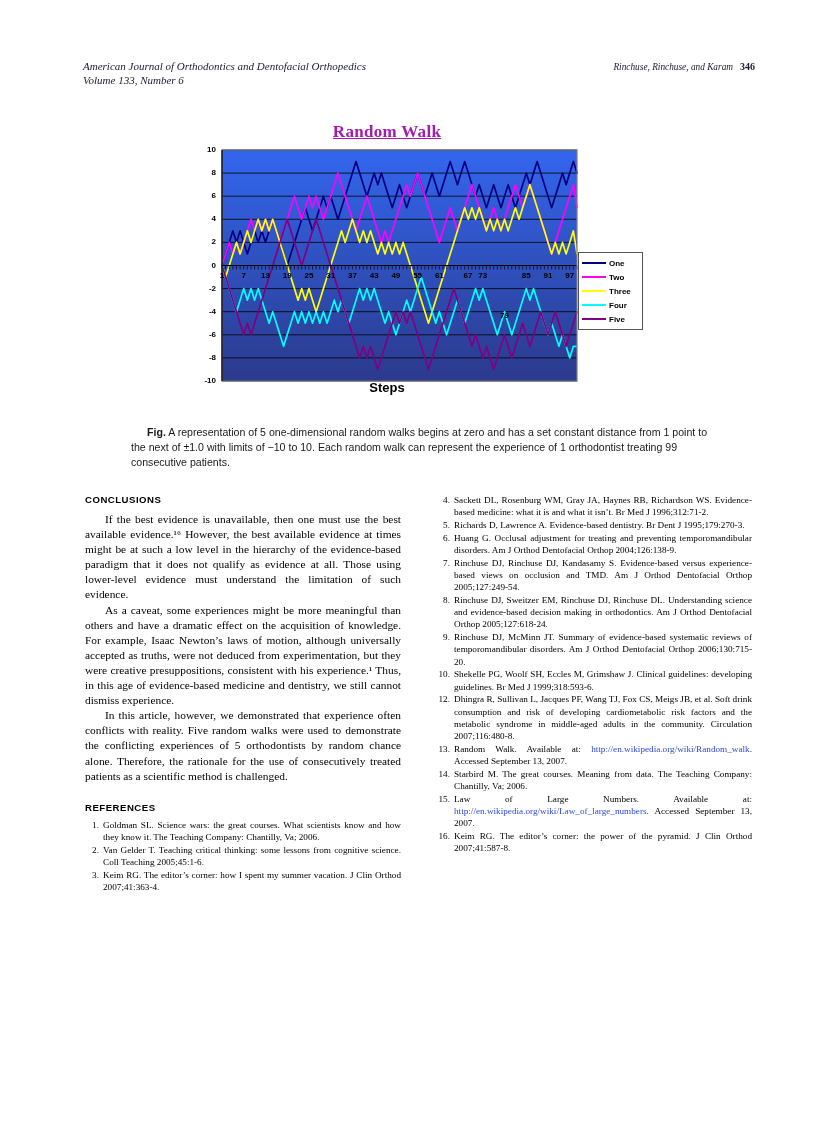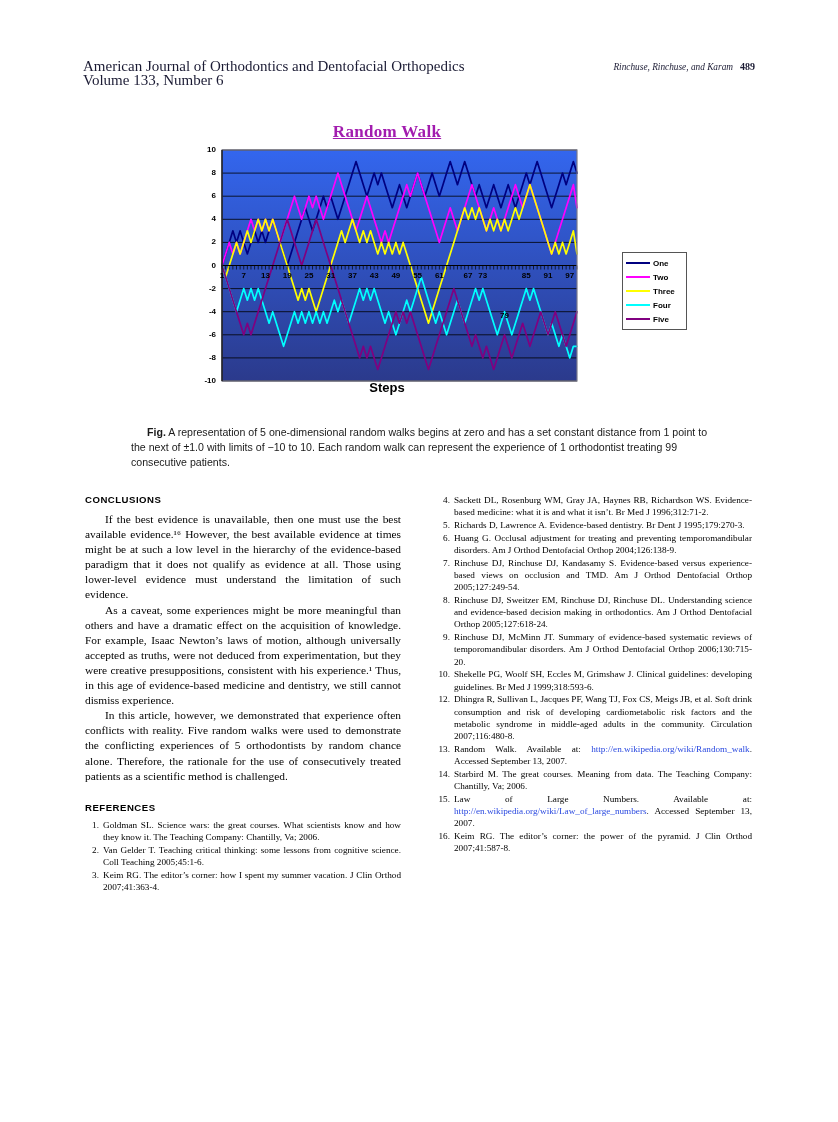--- a/index.html
+++ b/index.html
@@ -9,22 +9,22 @@
     font-family:"Liberation Serif",serif;
     color:#000;
     position:relative;
     overflow:hidden;
   }
   .page{position:absolute;inset:0;}
 
   
   .runhead{position:absolute;left:83px;top:60px;width:672px;}
   .runhead .left{
-    float:left;font-family:"Liberation Serif",serif;
-    font-size:15px;line-height:13.5px;color:#1a1a33;
+    float:left;font-family:"Liberation Serif",serif;font-style:italic;
+    font-size:11px;line-height:13.5px;color:#1a1a33;
   }
   .runhead .right{
     float:right;text-align:right;font-style:italic;font-size:9.3px;
     line-height:13.5px;color:#1a1a33;white-space:nowrap;
   }
   .runhead .right .pg{font-style:normal;font-weight:bold;font-size:10px;margin-left:7px;}
 
   
   .figure{position:absolute;left:196px;top:122px;width:460px;height:290px;}
   .chart-title{
@@ -43,21 +43,20 @@
     transform:translateX(-50%);
   }
   .steps-label{
     position:absolute;left:0;top:258px;width:382px;text-align:center;
     font-family:"Liberation Sans",sans-serif;font-size:13px;font-weight:bold;
   }
   .legend{
     position:absolute;left:382px;top:106px;width:65px;
     border:1px solid #555;background:#fff;padding:3px 2px 3px 3px;
     box-sizing:border-box;
-    margin-left:44px;
   }
   .legend-row{display:flex;align-items:center;height:14px;}
   .legend-swatch{width:24px;height:2.5px;margin-right:3px;flex:none;}
   .legend-text{
     font-family:"Liberation Sans",sans-serif;font-size:8px;font-weight:bold;color:#000;
     white-space:nowrap;
   }
 
   
   .caption{
@@ -96,21 +95,21 @@
   }
   .lnk{color:#2b4ae0;}
 </style>
 </head>
 <body>
 
 <div class="page">
 
   <div class="runhead">
     <div class="right">
-      <span>Rinchuse, Rinchuse, and Karam</span><span class="pg">489</span>
+      <span>Rinchuse, Rinchuse, and Karam</span><span class="pg">346</span>
     </div>
     <div class="left">
       <div>American Journal of Orthodontics and Dentofacial Orthopedics</div>
       <div>Volume 133, Number 6</div>
     </div>
   </div>
 
   <div class="figure">
     <div class="chart-title">Random Walk</div>
     <div class="plot-wrap">

